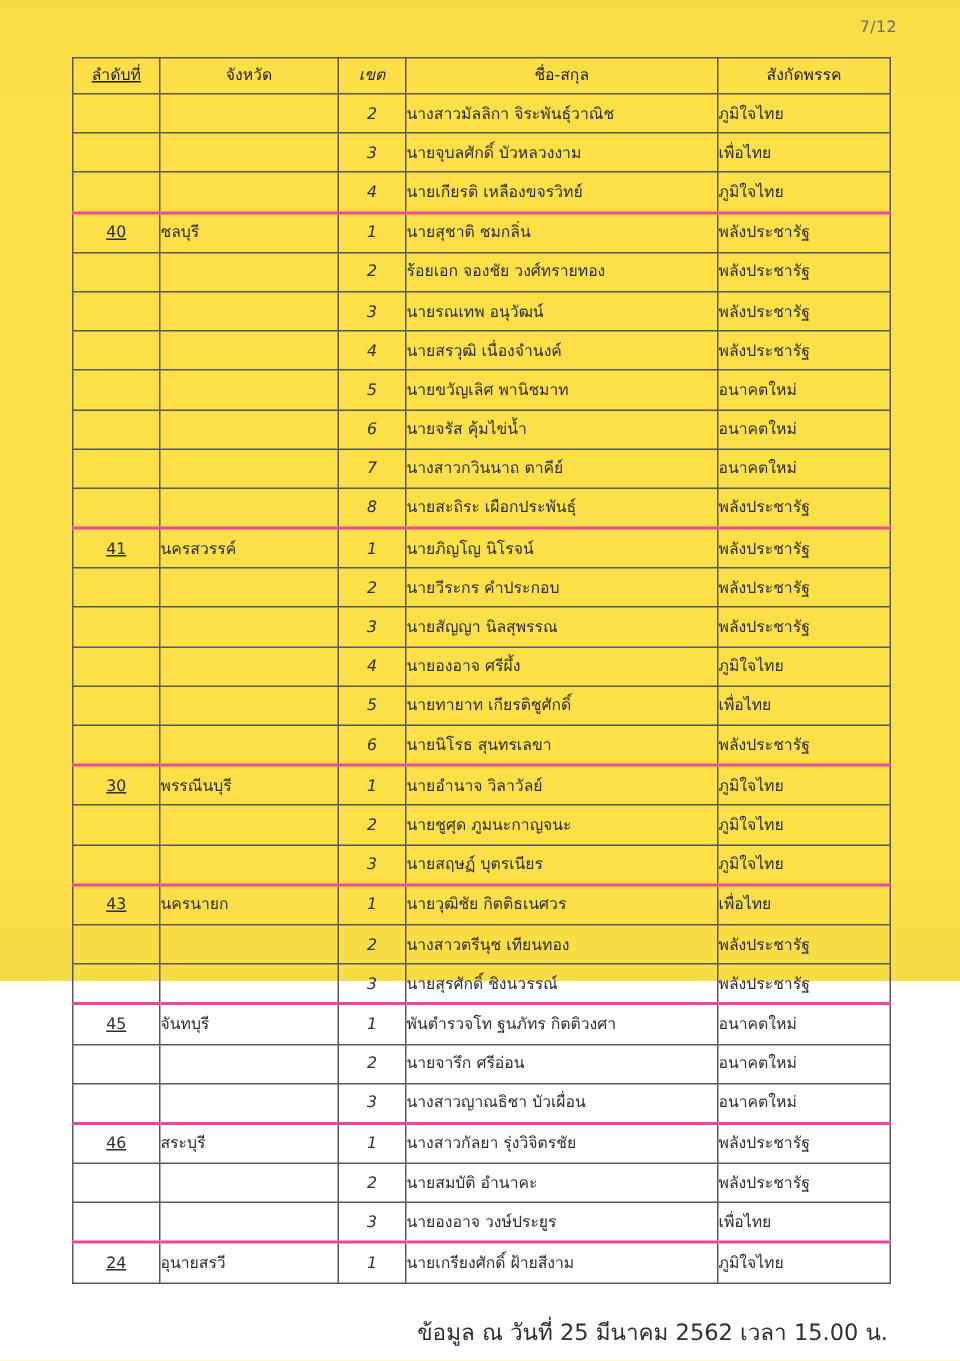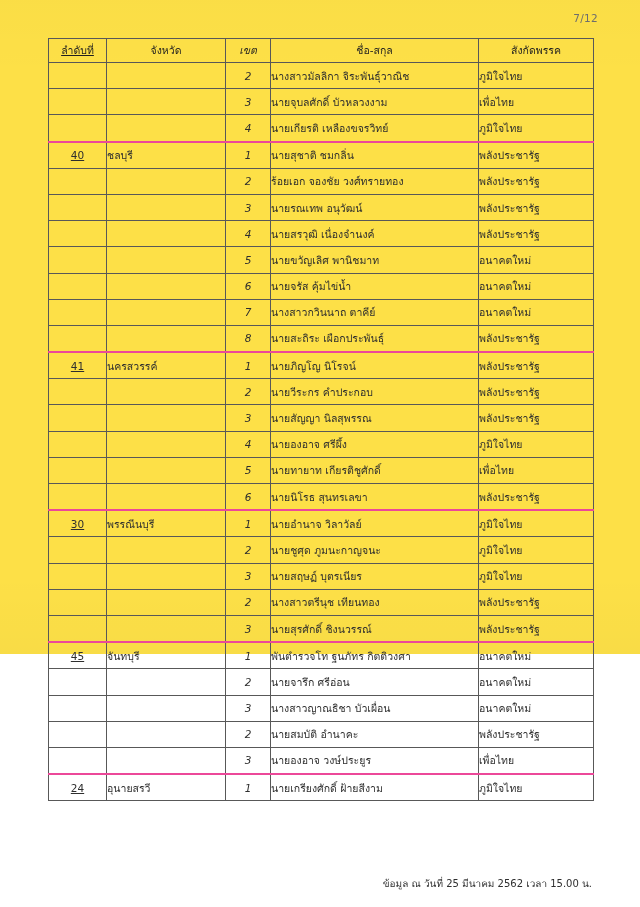--- a/index.html
+++ b/index.html
@@ -100,21 +100,21 @@
 
   
   tr.group-start > td {
     border-top: 2px solid #ec4899;
   }
 
   .footnote {
     position: absolute;
     right: 48px;
     top: 876px;
-    font-size: 10px;
+    font-size: 15px;
     color: #2e2e2e;
     white-space: nowrap;
   }
 </style>
 </head>
 <body>
 
 <div class="page">
 
   <div class="paper-tint"></div>
@@ -273,20 +273,27 @@
             <td class="name">นายชูศุด ภูมนะกาญจนะ</td>
             <td class="party">ภูมิใจไทย</td>
           </tr>
           <tr>
             <td class="order"></td>
             <td class="prov"></td>
             <td class="dist">3</td>
             <td class="name">นายสฤษฏ์ บุตรเนียร</td>
             <td class="party">ภูมิใจไทย</td>
           </tr>
+          <tr class="group-start">
+            <td class="order">43</td>
+            <td class="prov">นครนายก</td>
+            <td class="dist">1</td>
+            <td class="name">นายวุฒิชัย กิตติธเนศวร</td>
+            <td class="party">เพื่อไทย</td>
+          </tr>
           <tr>
             <td class="order"></td>
             <td class="prov"></td>
             <td class="dist">2</td>
             <td class="name">นางสาวตรีนุช เทียนทอง</td>
             <td class="party">พลังประชารัฐ</td>
           </tr>
           <tr>
             <td class="order"></td>
             <td class="prov"></td>
@@ -307,20 +314,27 @@
             <td class="dist">2</td>
             <td class="name">นายจารึก ศรีอ่อน</td>
             <td class="party">อนาคตใหม่</td>
           </tr>
           <tr>
             <td class="order"></td>
             <td class="prov"></td>
             <td class="dist">3</td>
             <td class="name">นางสาวญาณธิชา บัวเผื่อน</td>
             <td class="party">อนาคตใหม่</td>
+          </tr>
+          <tr class="group-start">
+            <td class="order">46</td>
+            <td class="prov">สระบุรี</td>
+            <td class="dist">1</td>
+            <td class="name">นางสาวกัลยา รุ่งวิจิตรชัย</td>
+            <td class="party">พลังประชารัฐ</td>
           </tr>
           <tr>
             <td class="order"></td>
             <td class="prov"></td>
             <td class="dist">2</td>
             <td class="name">นายสมบัติ อำนาคะ</td>
             <td class="party">พลังประชารัฐ</td>
           </tr>
           <tr>
             <td class="order"></td>

